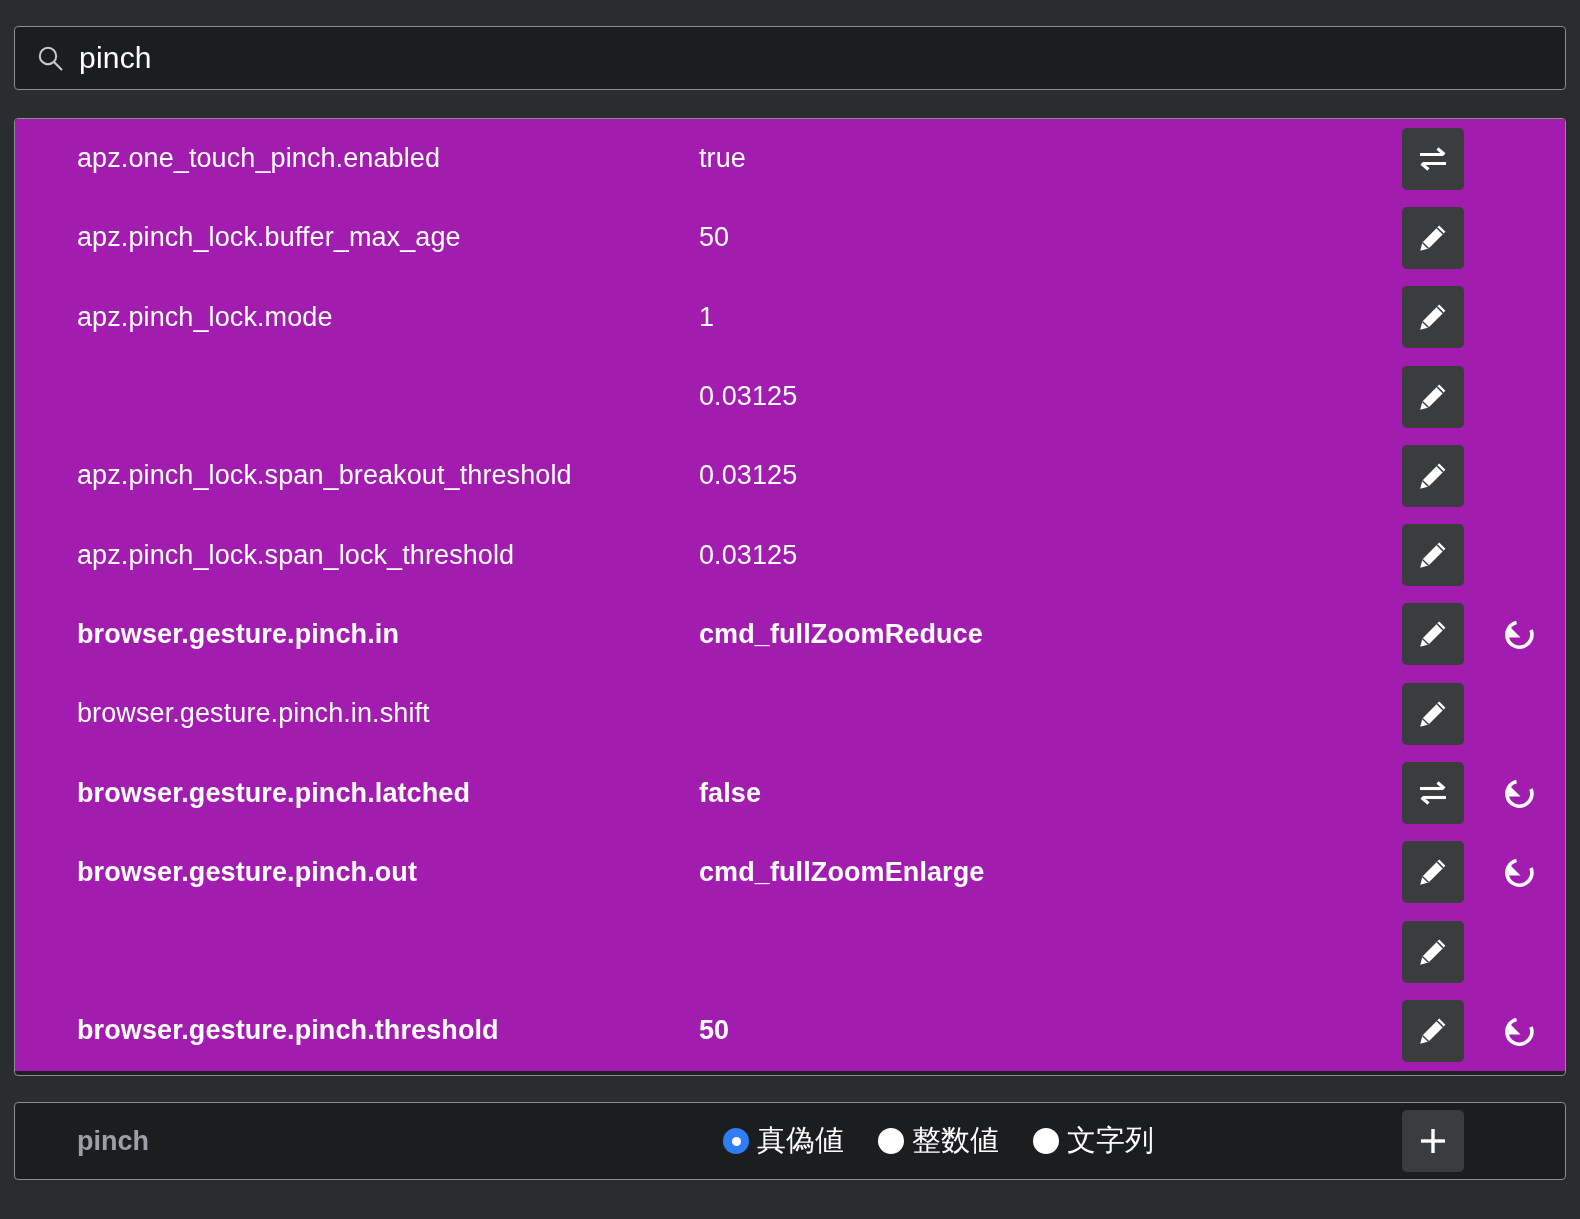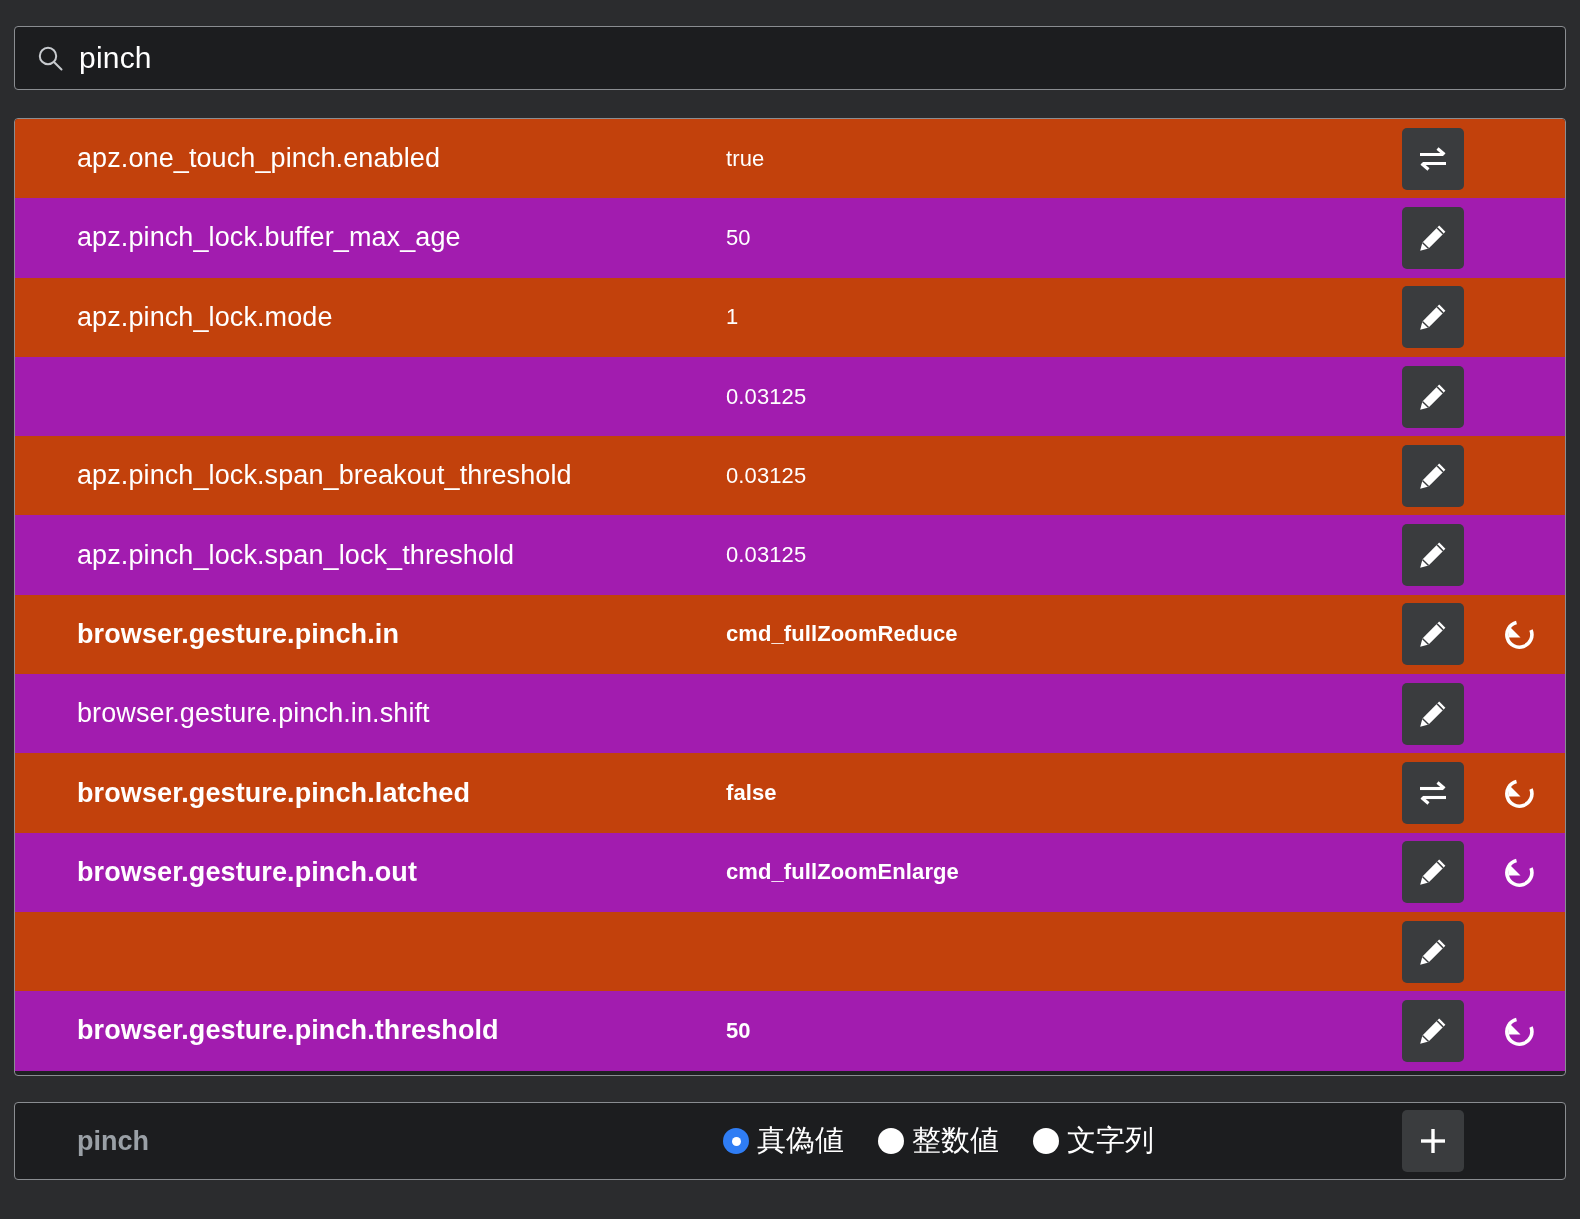--- a/index.html
+++ b/index.html
@@ -44,35 +44,35 @@
     border: 1px solid #8a8d91;
     border-radius: 4px;
     overflow: hidden;
     background: #202124;
   }
   .row {
     position: relative;
     height: 79.3px;
     display: flex;
     align-items: center;
-    background: #c2410c;
+    background: #a21caf;
   }
   .row.alt { background: #a21caf; }
   .row-name {
     position: absolute;
     left: 62px;
     font-size: 27px;
     color: #ffffff;
     white-space: nowrap;
     letter-spacing: 0.1px;
   }
   .row-value {
     position: absolute;
-    left: 711px;
-    font-size: 22px;
+    left: 684px;
+    font-size: 27px;
     color: #ffffff;
     white-space: nowrap;
     letter-spacing: 0.1px;
   }
   .row.modified .row-name,
   .row.modified .row-value { font-weight: bold; }
 
   .row-action {
     position: absolute;
     left: 1387px;

